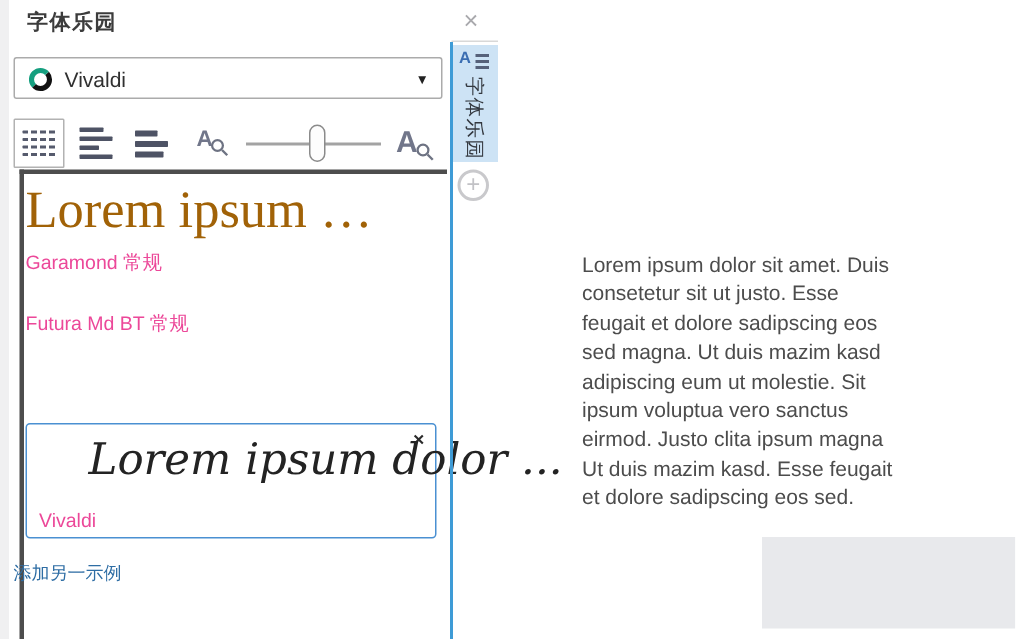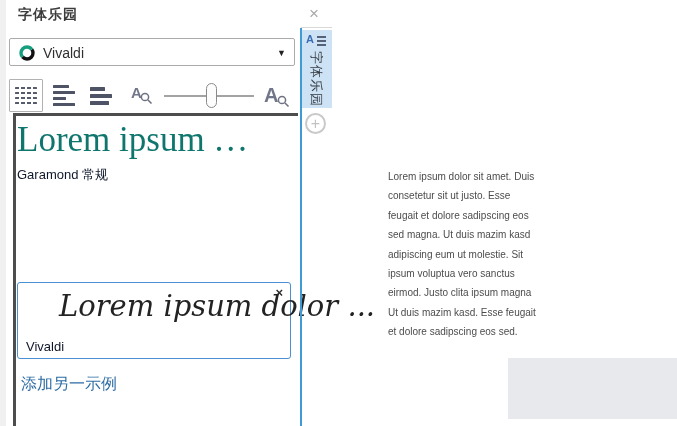--- a/index.html
+++ b/index.html
@@ -28,45 +28,45 @@
   .a-lens { position:absolute; top:84px; height:26px; color:#6e7383; }
   .a-lens .A { font-weight:700; color:#71768a; }
   .a-lens svg { position:absolute; }
   .slider-track { position:absolute; left:164px; top:95px; width:90px; height:2px; background:#a3a3a3; cursor:pointer; }
   .slider-thumb { position:absolute; left:206px; top:83px; width:11px; height:25px; background:#fdfdfd; border:1.5px solid #8b8b8b; border-radius:6px; cursor:grab; }
 
   
   .list-border-top { position:absolute; left:13px; top:113px; width:285px; height:3px; background:#4d4d4d; }
   .list-border-left { position:absolute; left:13px; top:113px; width:3px; height:313px; background:#4d4d4d; }
   .sample { position:absolute; left:17px; width:276px; cursor:pointer; }
-  .preview-serif { font-family:"Liberation Serif","DejaVu Serif",serif; font-size:35px; color:#0f766e; white-space:nowrap; }
+  .preview-serif { font-family:"Liberation Serif","DejaVu Serif",serif; font-size:35px; color:#a16207; white-space:nowrap; }
   .preview-sans { font-family:"Liberation Sans",sans-serif; font-weight:700; font-size:33px; color:#171717; letter-spacing:0.5px; white-space:nowrap; }
   .preview-script { font-family:"DejaVu Serif","Liberation Serif",serif; font-style:italic; font-size:29px; color:#232323; white-space:nowrap; }
-  .sample-label { font-size:13px; color:#0f172a; margin-top:6px; }
+  .sample-label { font-size:13px; color:#ec4899; margin-top:6px; }
   .sample-card { position:absolute; left:17px; top:282px; width:274px; height:77px; border:1.5px solid #4a90d2; border-radius:3px; background:#fff; cursor:pointer; }
   .card-close { position:absolute; right:7px; top:3px; font-size:13px; font-weight:700; color:#2b2b2b; cursor:pointer; line-height:13px; }
-  .add-link { position:absolute; left:21px; top:374px; font-size:16px; color:#2e6da4; cursor:pointer; }
+  .add-link { position:absolute; left:9px; top:374px; font-size:12px; color:#2e6da4; cursor:pointer; }
 
   
   .strip-divider { position:absolute; left:301px; top:27px; width:31px; height:1px; background:#d8d8d8; }
   .accent-line { position:absolute; left:300px; top:28px; width:2px; height:398px; background:#3e9bd6; }
   .side-tab { position:absolute; left:302px; top:30px; width:30px; height:78px; background:#cde3f5; cursor:pointer; }
   .tab-icon { position:absolute; left:306px; top:33px; width:20px; height:15px; font-size:11px; font-weight:700; color:#3a6db2; cursor:pointer; }
   .tab-icon i { display:block; position:absolute; right:0; width:9px; height:1.5px; background:#56617a; }
   .tab-text { position:absolute; left:287px; top:70px; width:58px; text-align:center; font-size:13px; color:#33383f; letter-spacing:1px; transform:rotate(90deg); white-space:nowrap; cursor:pointer; }
   .plus-btn { position:absolute; left:305px; top:113px; width:21px; height:21px; border:2px solid #c9c9cc; border-radius:50%; color:#c2c2c6; font-size:16px; line-height:17px; text-align:center; cursor:pointer; }
 
   
   .selection { position:absolute; left:363px; top:72px; width:304px; height:78px; }
   .handle { position:absolute; width:7px; height:7px; background:#161616; }
   .h-tl{left:0;top:0} .h-tm{left:calc(50% - 3.5px);top:0} .h-tr{right:0;top:0}
   .h-ml{left:0;top:calc(50% - 3.5px)} .h-mr{right:0;top:calc(50% - 3.5px)}
   .h-bl{left:0;bottom:0} .h-bm{left:calc(50% - 3.5px);bottom:0} .h-br{right:0;bottom:0}
   .headline { position:absolute; left:14px; top:17px; font-family:"DejaVu Serif","Liberation Serif",serif; font-style:italic; font-size:47px; line-height:1; color:#121212; white-space:nowrap; cursor:move; }
-  .paragraph { position:absolute; left:388px; top:167px; width:250px; font-size:10px; line-height:19.4px; color:#4c4c4c; white-space:pre-line; cursor:text; }
+  .paragraph { position:absolute; left:388px; top:167px; width:250px; font-size:14px; line-height:19.4px; color:#4c4c4c; white-space:pre-line; cursor:text; }
   .gray-box { position:absolute; left:508px; top:358px; width:169px; height:61px; background:#e8e9ec; }
 </style>
 </head>
 <body>
 
 <div id="root">
 
   <div class="edge-strip"></div>
 
   <div class="titlebar">
@@ -128,20 +128,21 @@
 
   <div class="list-border-top"></div>
   <div class="list-border-left"></div>
 
   <div class="sample" style="top:120px;">
     <div class="preview-serif">Lorem ipsum …</div>
     <div class="sample-label">Garamond 常规</div>
   </div>
 
   <div class="sample" style="top:201px;">
+    <div class="sample-label">Futura Md BT 常规</div>
   </div>
 
   <div class="sample-card">
     <span class="card-close">×</span>
     <div class="preview-script" style="position:absolute;left:24px;top:6px;margin-left:17px;">Lorem ipsum dolor ...</div>
     <div class="sample-label" style="position:absolute;left:8px;top:50px;">Vivaldi</div>
   </div>
 
   <a class="add-link">添加另一示例</a>
 

